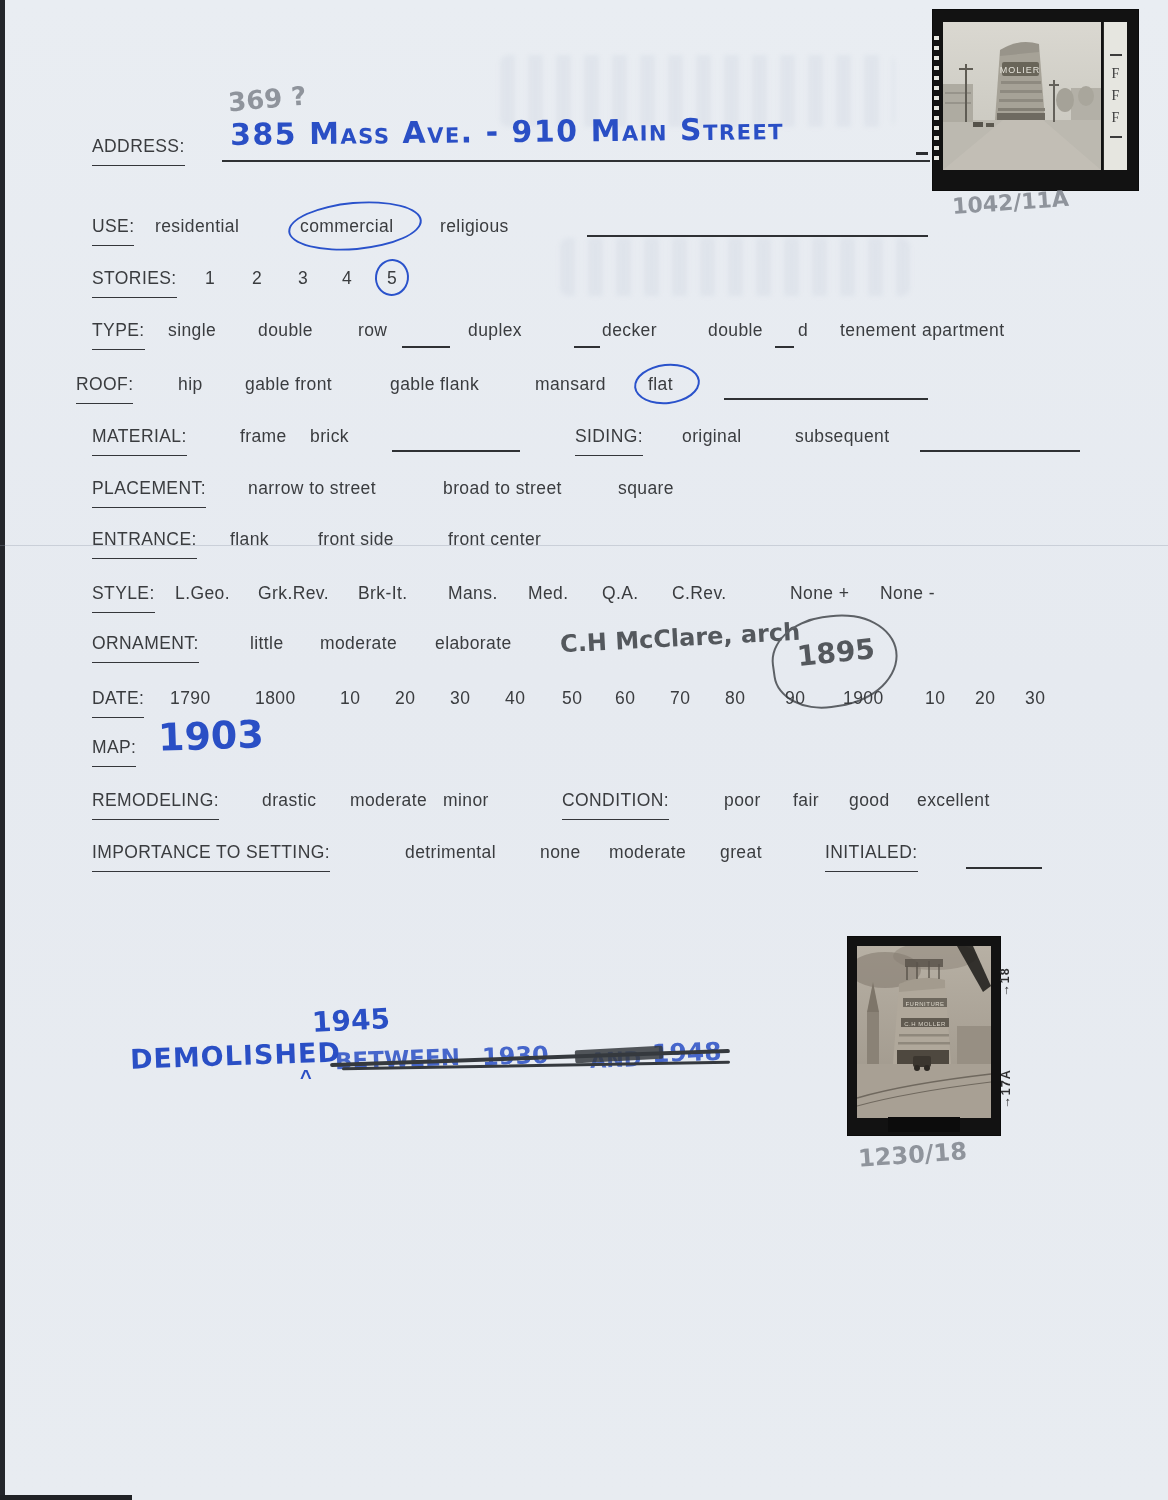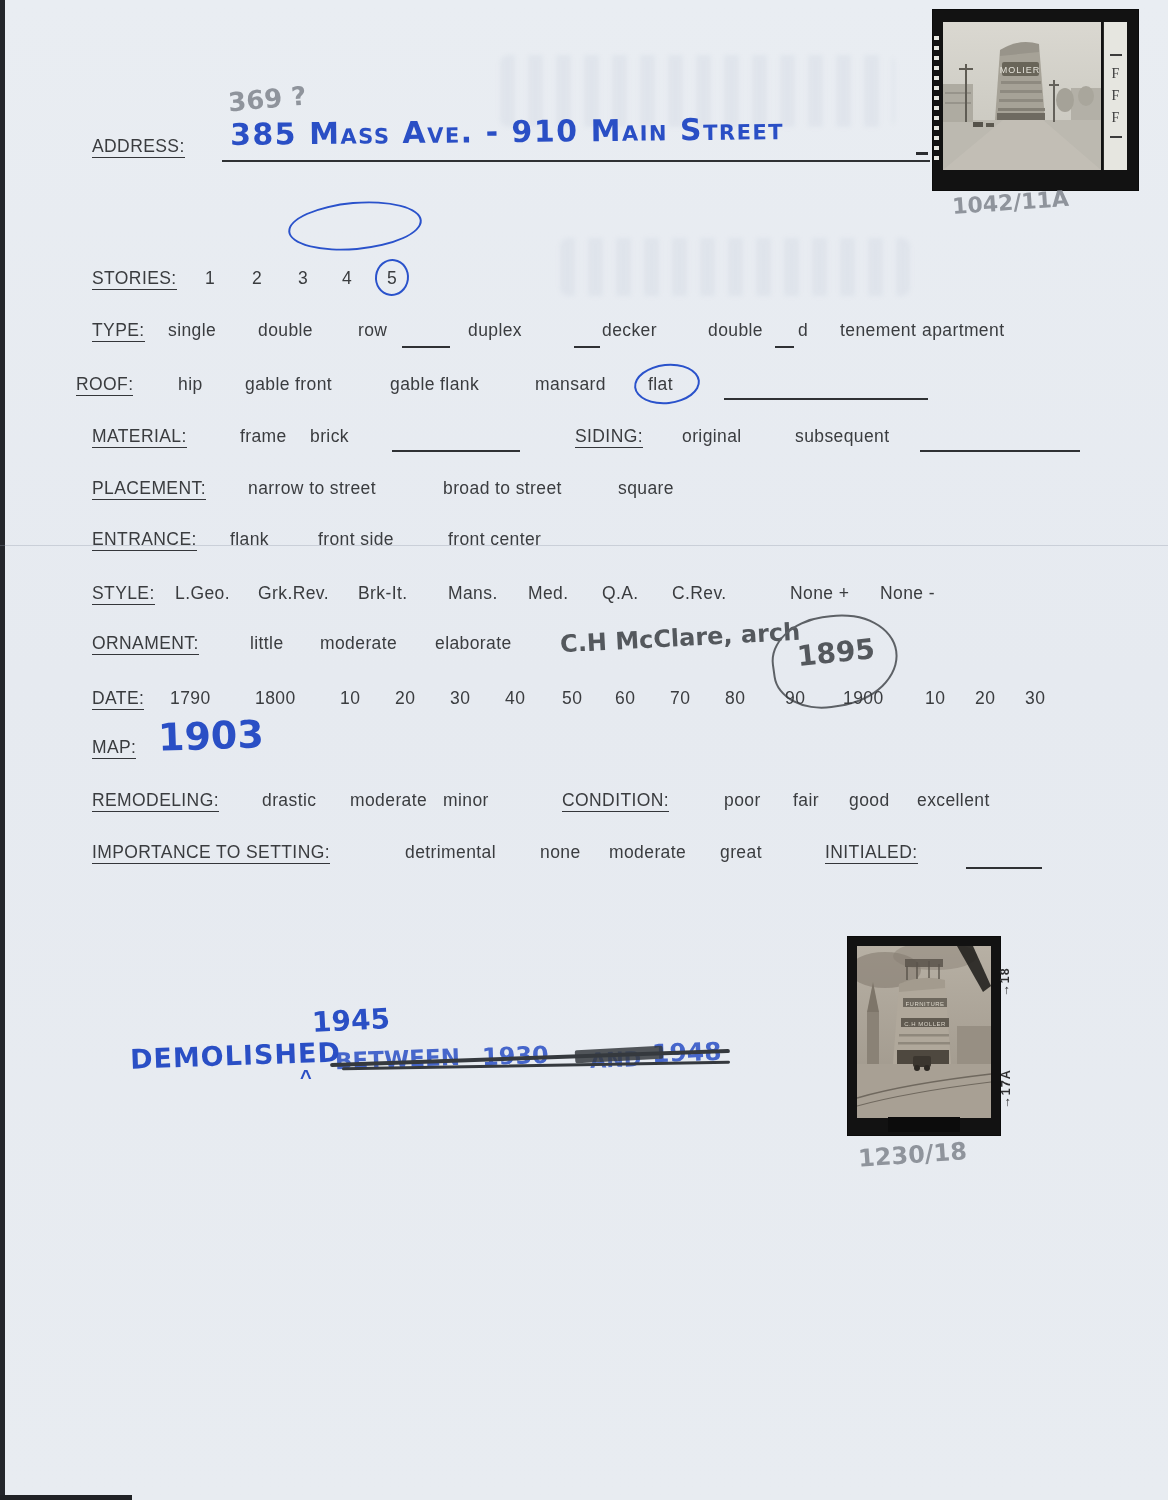--- a/index.html
+++ b/index.html
@@ -2,21 +2,21 @@
 <html><head>
 <meta charset="utf-8">
 <style>
   html,body{margin:0;padding:0;background:#4a4d52;}
   #page{
     position:relative;width:1168px;height:1500px;overflow:hidden;
     background:linear-gradient(180deg,#e9edf2 0%,#e6eaf0 45%,#e8ecf1 100%);
     font-family:"Liberation Sans",sans-serif;
   }
   .t{position:absolute;font-size:17.5px;color:#3a3c3f;letter-spacing:.4px;white-space:nowrap;top:0;}
-  .lbl{border-bottom:1.6px solid #34363a;padding-bottom:0;text-align:right;}
+  .lbl{border-bottom:1.6px solid #34363a;padding-bottom:8px;text-align:right;}
   .row{position:absolute;left:0;width:100%;height:34px;}
   .fill-line{position:absolute;height:1.6px;background:#2f3134;}
   .hw{position:absolute;color:#2a4fc5;font-weight:700;white-space:nowrap;font-family:"DejaVu Sans",sans-serif;}
   .sc{font-variant:small-caps;}
   .pencil{position:absolute;color:#8f949c;font-weight:600;white-space:nowrap;font-family:"DejaVu Sans",sans-serif;}
   .pencil-dark{color:#54585d;}
   .circle{position:absolute;border:2.6px solid #2a52cb;border-radius:50%;}
   .pcircle{position:absolute;border:2.6px solid #5d6166;border-radius:48% 52% 55% 45%;}
   .strike{position:absolute;background:#35393e;border-radius:2px;}
   .title{position:absolute;font-size:21px;letter-spacing:7px;word-spacing:26px;color:#3a3c3e;}
@@ -53,20 +53,27 @@
 
 
   <div class="pencil" style="left:228px;top:84px;font-size:26px;transform:rotate(-5deg)">369 ?</div>
 
   <div class="row" style="top:136px">
     <span class="t lbl" style="left:92px">ADDRESS:</span>
   </div>
   <div class="hw sc" style="left:230px;top:114px;font-size:30px;letter-spacing:1.5px;transform:rotate(-0.6deg)">385 Mass Ave. - 910 Main Street</div>
   <div class="fill-line" style="left:222px;top:160px;width:708px"></div>
 
+  <div class="row" style="top:216px">
+    <span class="t lbl" style="left:92px">USE:</span>
+    <span class="t" style="left:155px">residential</span>
+    <span class="t" style="left:300px">commercial</span>
+    <span class="t" style="left:440px">religious</span>
+    <div class="fill-line" style="left:587px;top:19px;width:341px"></div>
+  </div>
   <div class="circle" style="left:288px;top:202px;width:130px;height:44px;transform:rotate(-5deg)"></div>
 
   <div class="row" style="top:268px">
     <span class="t lbl" style="left:92px">STORIES:</span>
     <span class="t" style="left:205px">1</span>
     <span class="t" style="left:252px">2</span>
     <span class="t" style="left:298px">3</span>
     <span class="t" style="left:342px">4</span>
     <span class="t" style="left:387px">5</span>
   </div>

